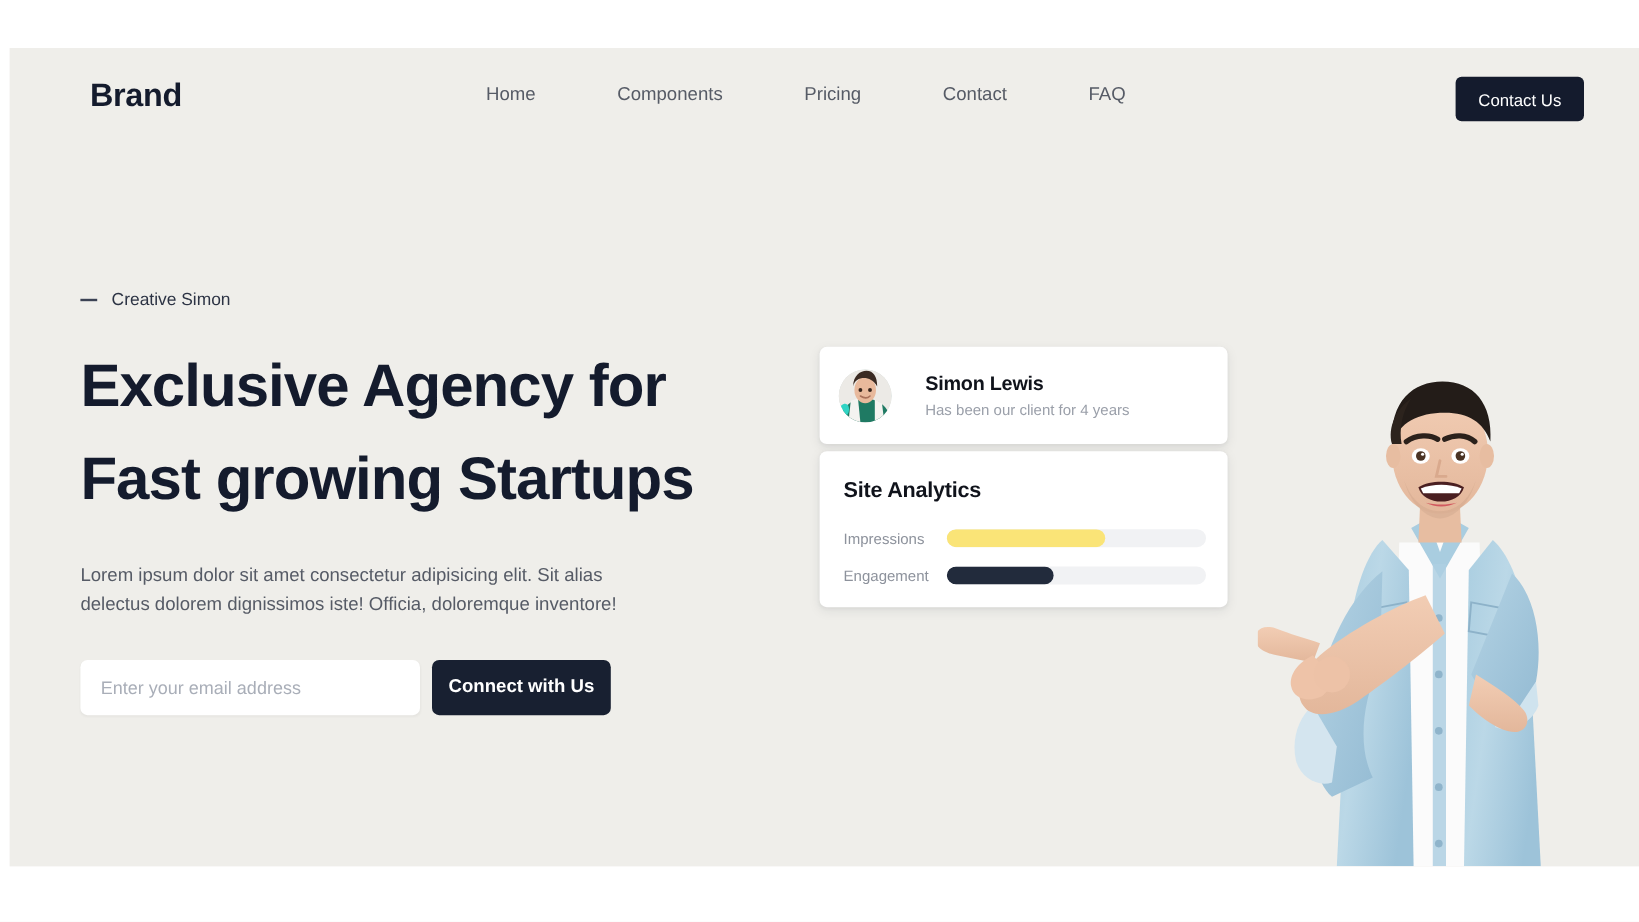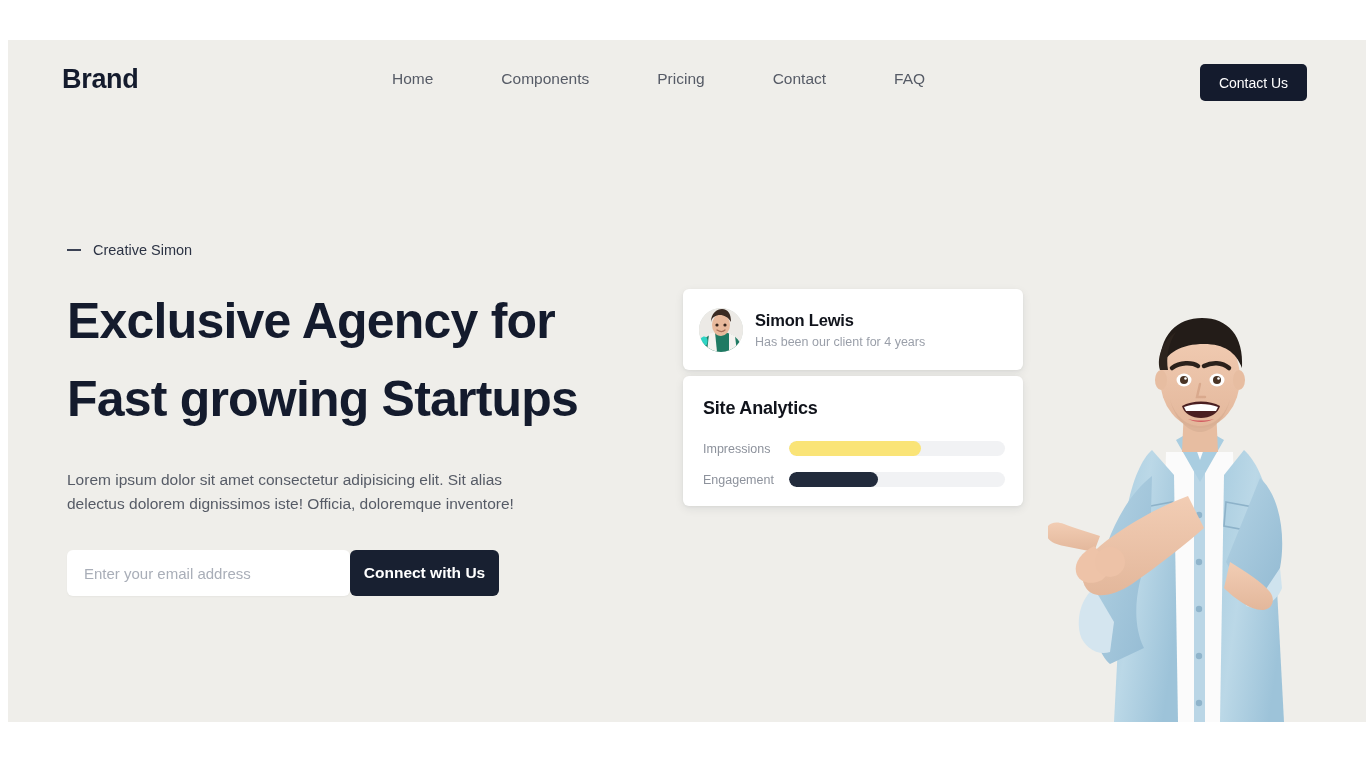--- a/index.html
+++ b/index.html
@@ -18,21 +18,21 @@
     top: 40px;
     width: 1358px;
     height: 682px;
     background: #efeeea;
     overflow: hidden;
   }
 
   
   .navbar {
     position: absolute;
-    left: 3px; top: 0;
+    left: 16px; top: 0;
     width: 1100px;
     height: 82px;
     display: flex;
     align-items: center;
   }
 
   .brand {
     position: absolute;
     left: 51px;
     top: 24px;
@@ -138,20 +138,21 @@
     padding: 0 17px;
     font-size: 15px;
     color: #2c3344;
     font-family: "Liberation Sans", sans-serif;
     outline: none;
     box-shadow: 0 1px 2px rgba(0,0,0,0.04);
   }
   .email-input::placeholder { color: #a9aeb8; }
 
   .connect-btn {
+    margin-left: 10px;
     width: 149px;
     height: 46px;
     background: #182031;
     border: none;
     border-radius: 6px;
     color: #ffffff;
     font-size: 15.5px;
     font-weight: bold;
     font-family: "Liberation Sans", sans-serif;
     cursor: pointer;
@@ -187,21 +188,21 @@
 
   .avatar {
     width: 44px;
     height: 44px;
     border-radius: 50%;
     overflow: hidden;
     flex: none;
     background: #cfd8d4;
   }
 
-  .avatar-info { margin-left: 12px; }
+  .avatar-info { margin-left: 28px; }
   .avatar-name {
     font-size: 16.5px;
     font-weight: bold;
     color: #10131b;
     letter-spacing: -0.2px;
     margin-bottom: 5px;
   }
   .avatar-role {
     font-size: 12.5px;
     color: #9a9fa9;

